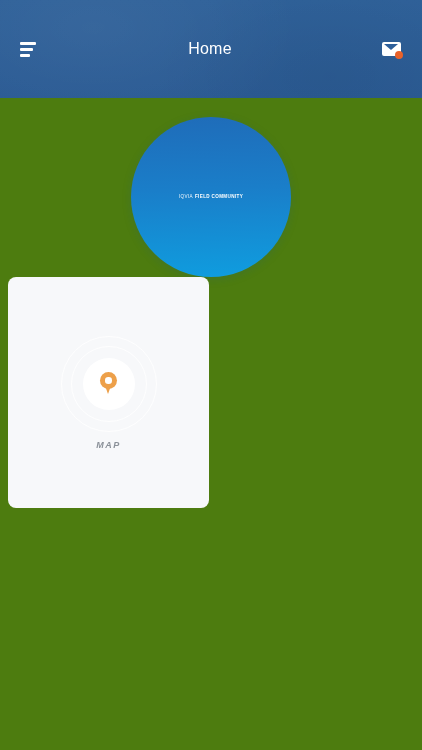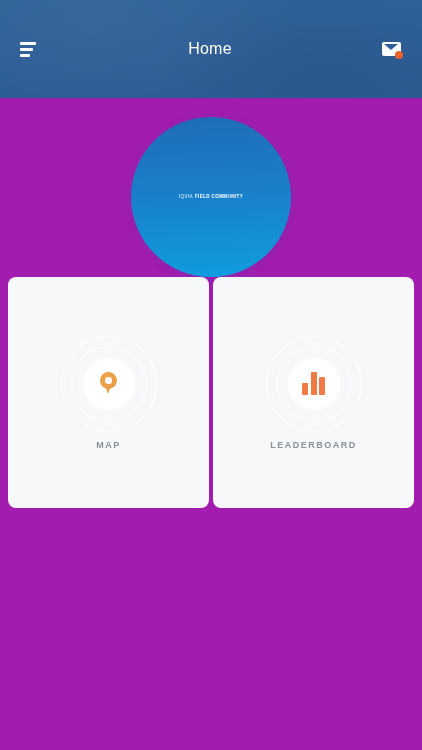--- a/index.html
+++ b/index.html
@@ -2,21 +2,21 @@
 <html><head>
 <meta charset="utf-8">
 <style>
   * { margin:0; padding:0; box-sizing:border-box; }
   html, body {
     width:422px; height:750px;
     background:#ffffff;
     font-family:"Liberation Sans", sans-serif;
     overflow:hidden;
   }
-  .screen { position:relative; width:422px; height:750px; background:#a21caf; }
+  .screen { position:relative; width:422px; height:750px; background:#4d7c0f; }
 
   
   .appbar {
     position:absolute; left:0; top:0; width:422px; height:98px;
     background:#2d5f9a;
     background-image:
       radial-gradient(ellipse 300px 160px at 22% 28%, rgba(255,255,255,.045), rgba(255,255,255,0) 70%),
       radial-gradient(ellipse 260px 150px at 78% 78%, rgba(0,0,0,.05), rgba(0,0,0,0) 70%),
       linear-gradient(180deg,#2f6199 0%,#2b5b94 100%);
   }
@@ -82,20 +82,21 @@
 
   
   .grid {
     position:absolute; left:0; top:277px;
     width:422px; height:466px;
     display:grid;
     grid-template-columns:1fr 1fr;
     grid-template-rows:1fr 1fr;
     column-gap:4px; row-gap:4px;
     padding:0 8px;
+    font-style:italic;
   }
   .tile {
     background:#f7f8fa; border-radius:8px;
     display:flex; flex-direction:column;
     align-items:center; justify-content:center;
     cursor:pointer; position:relative; overflow:hidden;
   }
   .tile-inner { display:flex; flex-direction:column; align-items:center; }
 
   .rings { position:relative; width:96px; height:96px; }
@@ -213,32 +214,15 @@
               <span class="hole"></span>
             </span>
           </span>
         </div>
         <div class="tile-label">MAP</div>
       </div>
     </div>
 
 
 
-    <div class="tile">
-      <div class="tile-inner">
-        <div class="rings">
-          <span class="ring r1"></span>
-          <span class="ring r2"></span>
-          <span class="disc"></span>
-          <span class="glyph">
-            <span class="icn-bars">
-              <i class="b1"></i>
-              <i class="b2"></i>
-              <i class="b3"></i>
-            </span>
-          </span>
-        </div>
-        <div class="tile-label">LEADERBOARD</div>
-      </div>
-    </div>
 
   </div>
 </div>
 
 </body></html>

